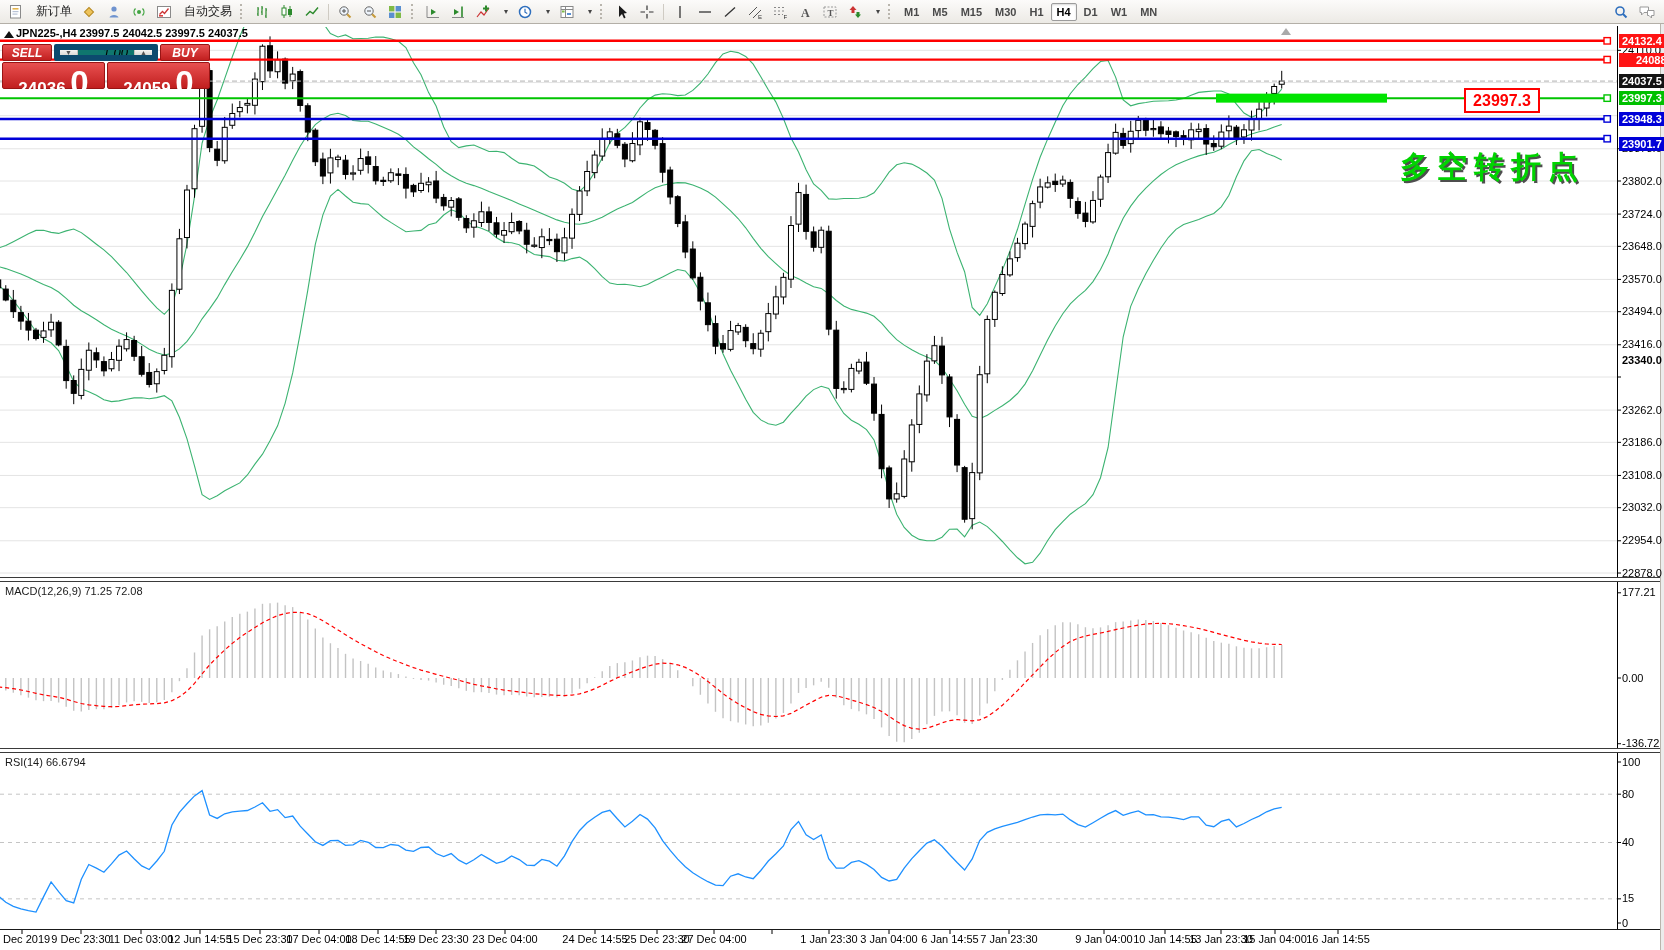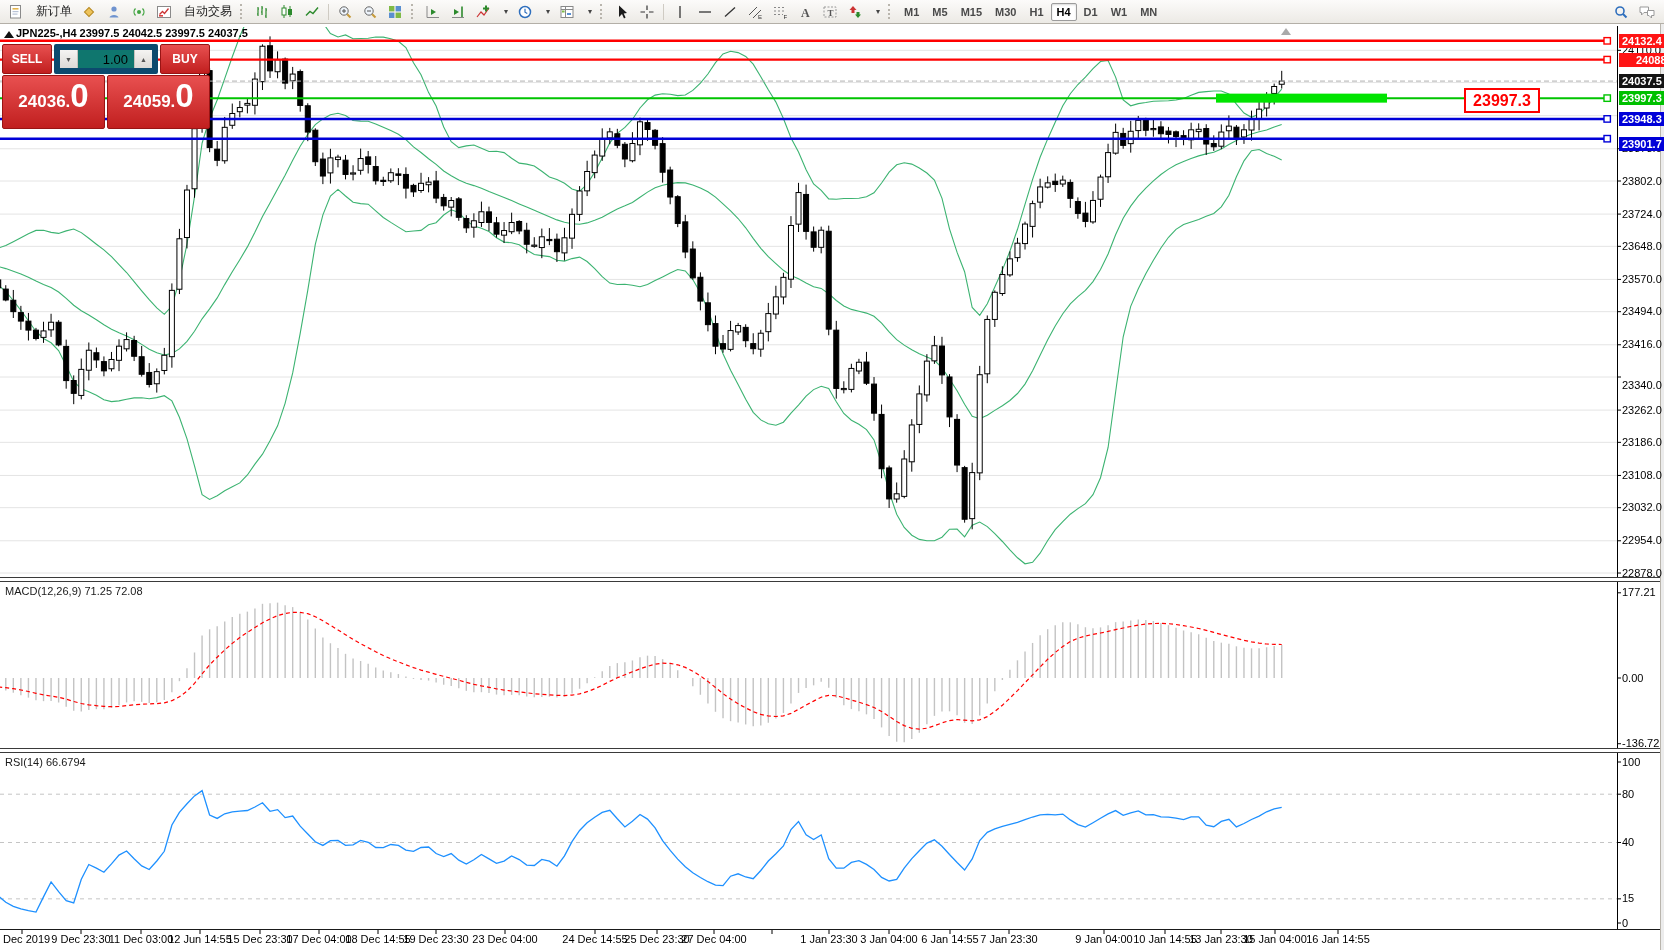--- a/index.html
+++ b/index.html
@@ -27,22 +27,22 @@
   #timeline{position:absolute;left:0;top:905px;width:1660px;height:1px;background:#1a1a1a;}
   #sym-marker{position:absolute;left:4px;top:7px;width:0;height:0;border-left:5px solid transparent;border-right:5px solid transparent;border-bottom:7px solid #111;}
   #chart-title{position:absolute;left:16px;top:3px;font-size:11px;font-weight:bold;color:#000;white-space:nowrap;}
   #shift-marker{position:absolute;left:1281px;top:4px;width:0;height:0;border-left:5px solid transparent;border-right:5px solid transparent;border-bottom:7px solid #aaa;}
   .pricelabel{position:absolute;left:1622px;height:13px;line-height:13px;font-size:11px;color:#000;white-space:nowrap;}
   .badge{position:absolute;left:1619px;height:14px;line-height:14px;font-size:11px;font-weight:bold;padding:0 3px;white-space:nowrap;}
   .indlabel{position:absolute;left:5px;font-size:11px;color:#1a1a1a;white-space:nowrap;}
   .timelabel{position:absolute;top:909px;font-size:11px;color:#000;transform:translateX(-50%);white-space:nowrap;}
   
   #oneclick{position:absolute;left:2px;top:20px;width:208px;}
-  .oc-row1{display:flex;height:30px;gap:2px;}
-  .oc-row2{display:flex;height:54px;gap:2px;margin-top:1px;}
+  .oc-row1{display:flex;height:17px;gap:2px;font-style:italic;}
+  .oc-row2{display:flex;height:27px;gap:2px;margin-top:1px;}
   .ocbtn{background:linear-gradient(#e85050,#c11f1f);border:1px solid #991414;border-radius:2px;color:#fff;box-sizing:border-box;}
   .oc-head{width:50px;display:flex;align-items:center;justify-content:center;font-size:12px;font-weight:bold;}
   .oc-spin{flex:1;display:flex;border:6px solid #0c4a6e;border-radius:2px;background:#0f766e;overflow:hidden;}
   .oc-arrow{width:17px;background:linear-gradient(#f5f4f2,#dcdad6);border-left:1px solid #c5c2bc;border-right:1px solid #c5c2bc;display:flex;align-items:center;justify-content:center;}
   .oc-arrow span{font-size:7px;color:#555;}
   .oc-vol{flex:1;display:flex;align-items:center;justify-content:flex-end;padding-right:6px;font-size:13px;color:#000;}
   .oc-price{flex:1;display:flex;align-items:baseline;justify-content:center;}
   .oc-small{font-size:17px;font-weight:bold;line-height:39px;}
   .oc-big{font-size:33px;font-weight:bold;line-height:39px;}
   
@@ -905,34 +905,35 @@
             <span class="oc-big">0</span>
         </div>
         <div class="oc-price ocbtn">
           <span class="oc-small">24059.</span>
             <span class="oc-big">0</span>
         </div>
       </div>
     </div>
 
     <div id="callout">23997.3</div>
+    <div id="annotation">多空转折点</div>
 
     <div class="indlabel" style="top:561px">MACD(12,26,9) 71.25 72.08</div>
     <div class="indlabel" style="top:732px">RSI(14) 66.6794</div>
 
     <div id="axis-labels">
         <div class="pricelabel" style="top: 19.8254px;">24110.0</div>
         <div class="pricelabel" style="top: 118.256px;">23878.0</div>
         <div class="pricelabel" style="top: 150.5px;">23802.0</div>
         <div class="pricelabel" style="top: 183.593px;">23724.0</div>
         <div class="pricelabel" style="top: 215.837px;">23648.0</div>
         <div class="pricelabel" style="top: 248.93px;">23570.0</div>
         <div class="pricelabel" style="top: 281.175px;">23494.0</div>
         <div class="pricelabel" style="top: 314.268px;">23416.0</div>
-        <div class="pricelabel" style="top: 355px;">23340.0</div>
+        <div class="pricelabel" style="top: 330px; font-weight: bold;">23340.0</div>
         <div class="pricelabel" style="top: 379.605px;">23262.0</div>
         <div class="pricelabel" style="top: 411.849px;">23186.0</div>
         <div class="pricelabel" style="top: 444.942px;">23108.0</div>
         <div class="pricelabel" style="top: 477.186px;">23032.0</div>
         <div class="pricelabel" style="top: 510.279px;">22954.0</div>
         <div class="pricelabel" style="top: 542.524px;">22878.0</div>
         <div class="badge" style="top: 9.82181px; background: rgb(255, 20, 20); color: rgb(255, 255, 255);">24132.4</div>
         <div class="badge" style="top: 28.6169px; background: rgb(255, 20, 20); color: rgb(255, 255, 255); padding-left: 17px;">24088.1</div>
         <div class="badge" style="top: 50.0849px; background: rgb(20, 20, 20); color: rgb(255, 255, 255);">24037.5</div>
         <div class="badge" style="top: 67.1404px; background: rgb(0, 192, 0); color: rgb(255, 255, 255);">23997.3</div>

